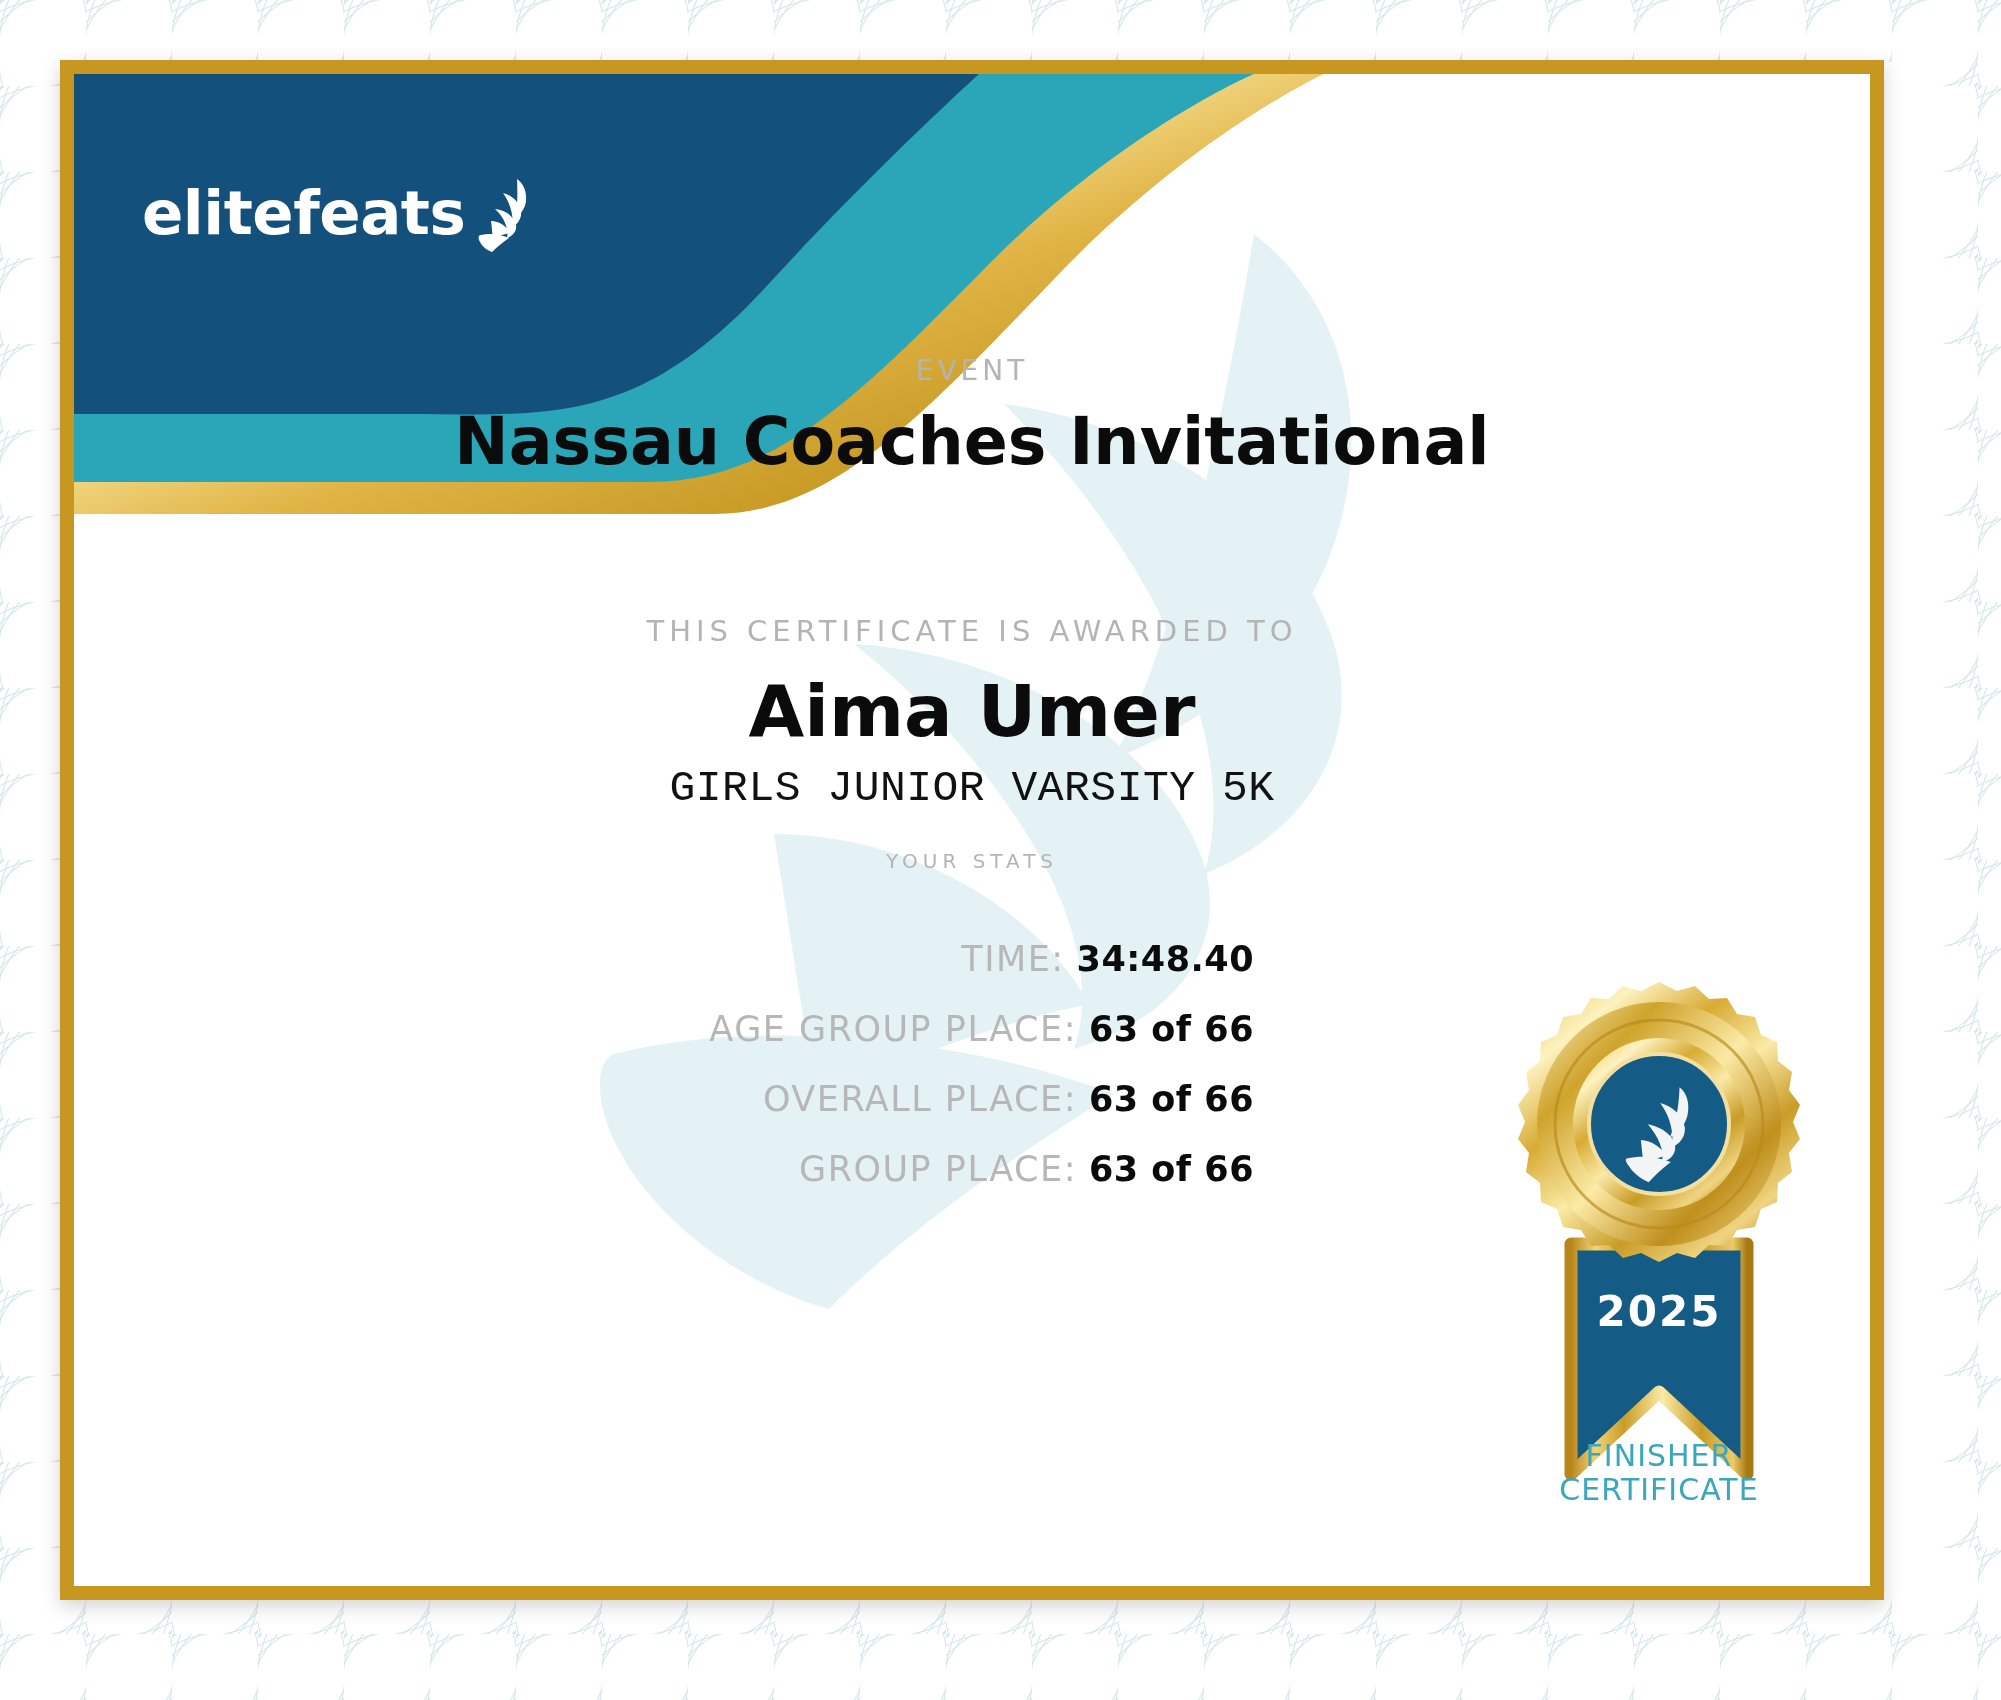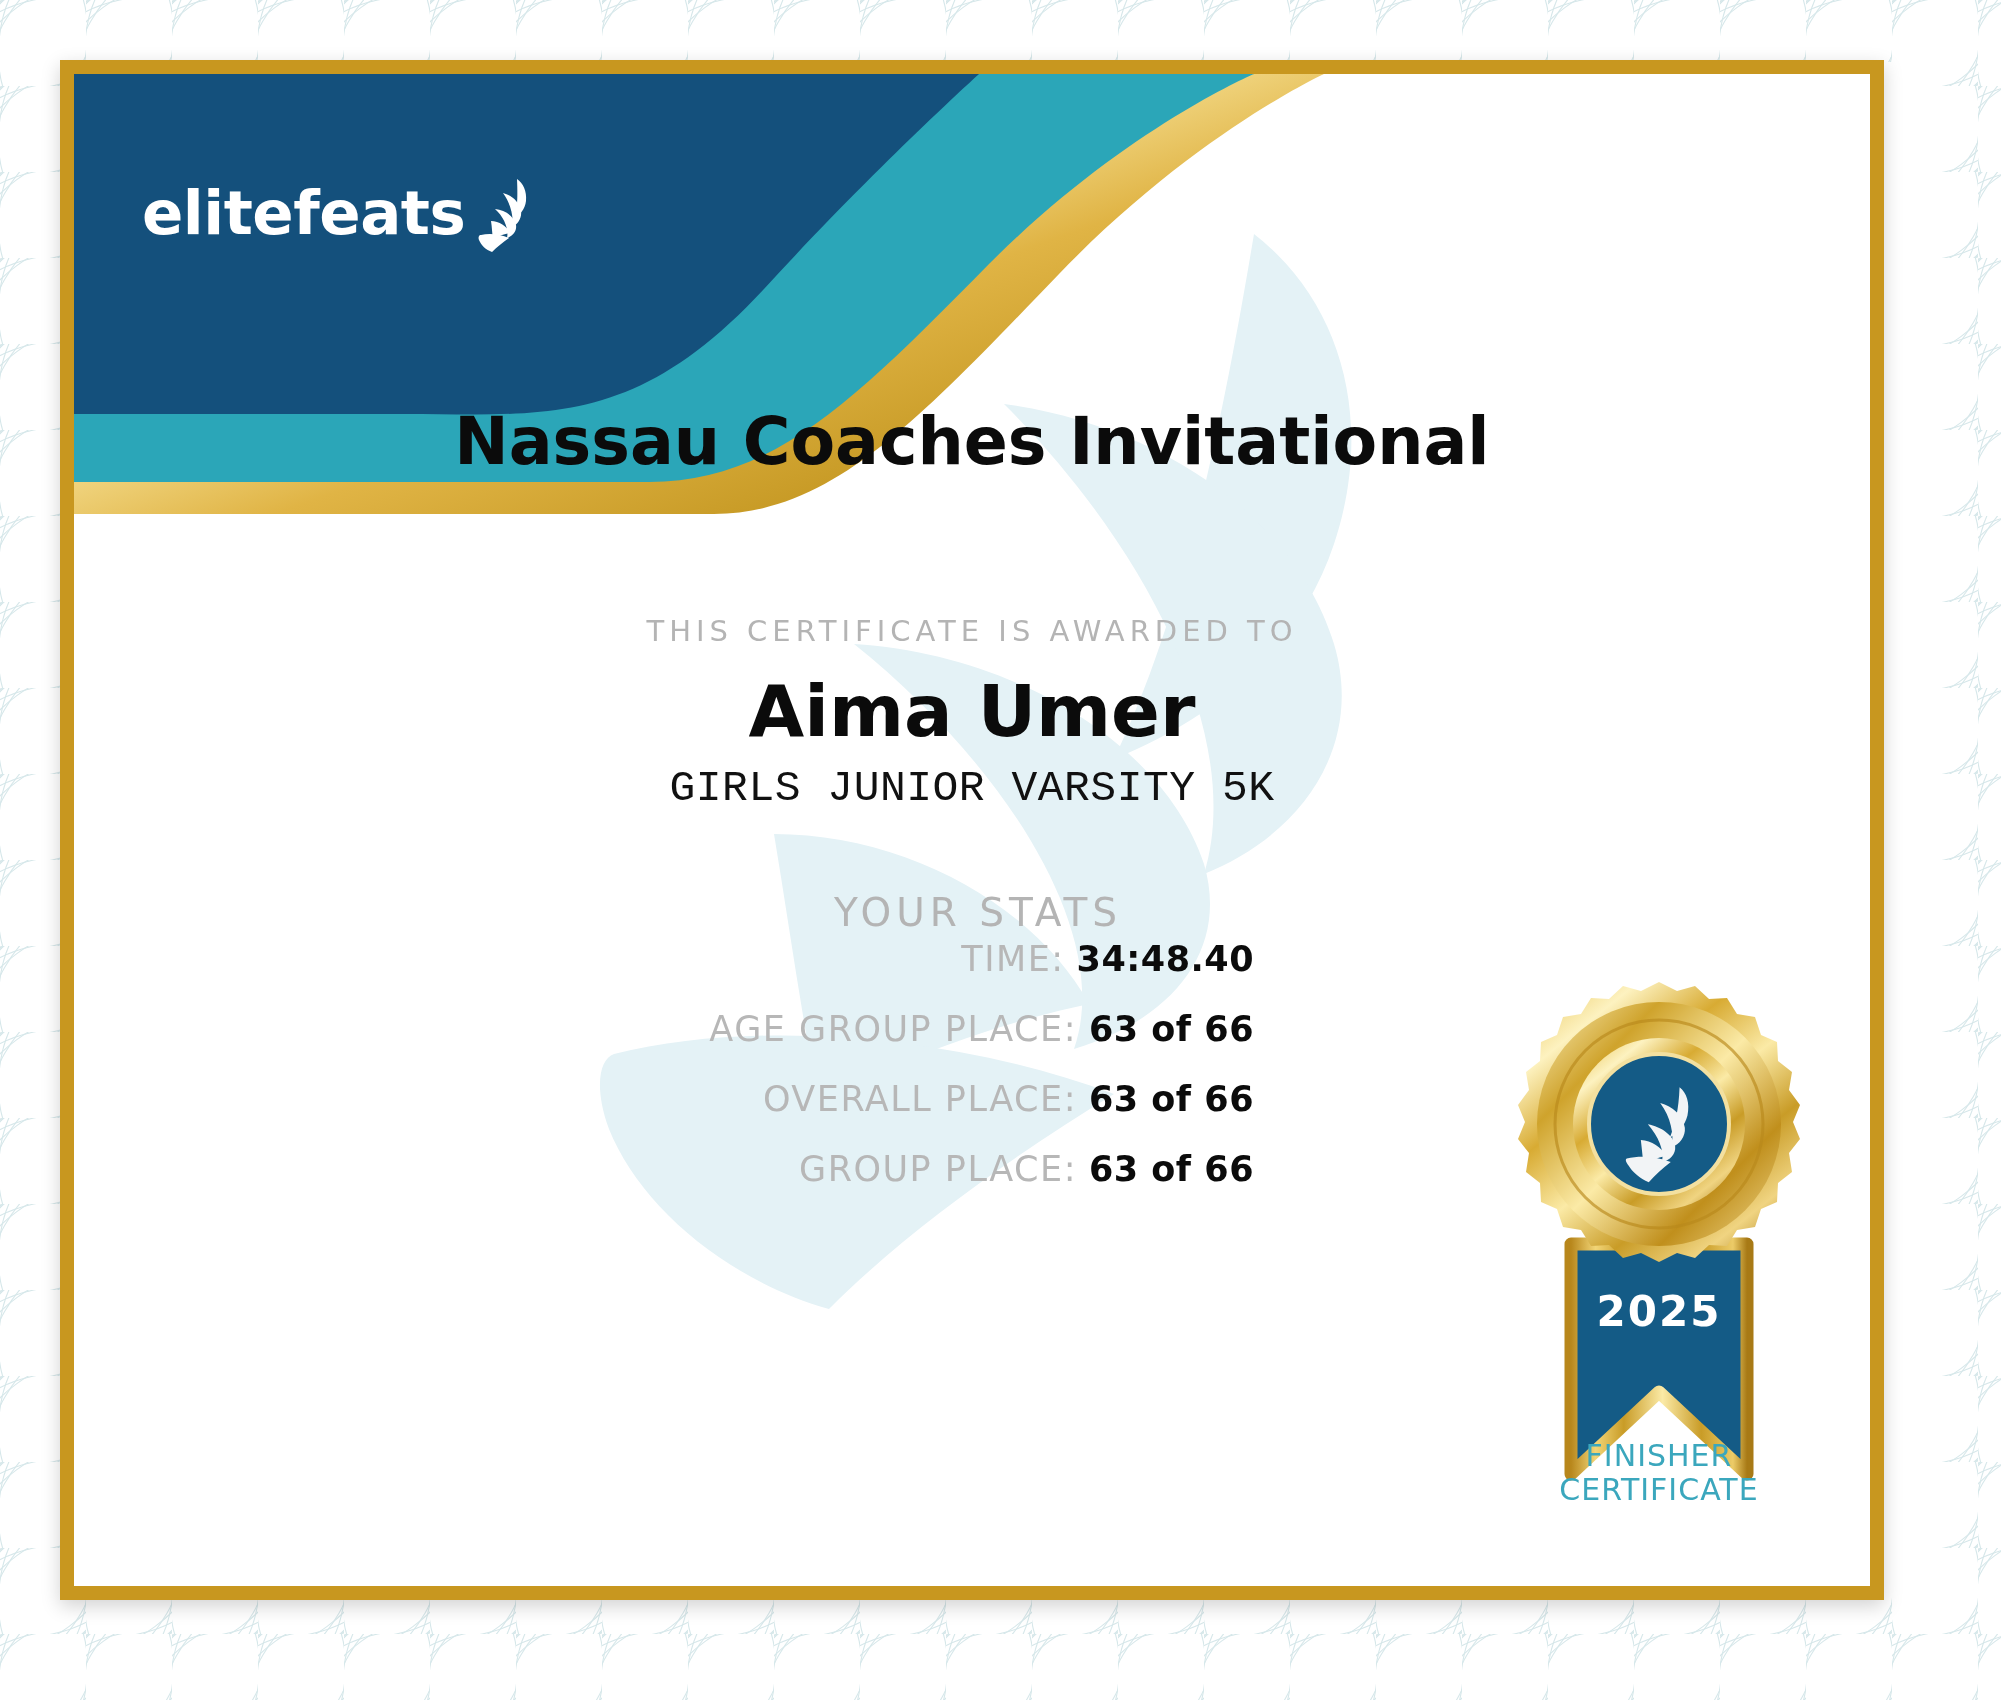--- a/index.html
+++ b/index.html
@@ -90,21 +90,21 @@
   #ev-name{top:330px;font-size:65px;letter-spacing:0px;}
 
   #aw-label{top:540px;letter-spacing:5px;font-size:29px;}
   #aw-name{top:595px;font-size:72px;}
   #aw-cat{
     top:690px;font-size:43px;color:#111;
     font-family:Liberation Mono, monospace;font-weight:normal;
     letter-spacing:0.5px;
   }
 
-  #stats-label{top:816px;letter-spacing:5px;font-size:39px;margin-left:6px;}
+  #stats-label{top:775px;letter-spacing:5px;font-size:20px;}
 
   #stats{
     position:absolute;
     top:865px;left:0;width:1180px;
     z-index:5;
   }
   .statrow{
     display:flex;justify-content:flex-end;align-items:baseline;
     gap:12px;
     padding-right:0px;
@@ -218,20 +218,21 @@
           <path d="M700 60 C790 130 820 250 780 370 C745 475 660 545 560 585 C620 460 660 300 700 60 Z"></path>
           <path d="M450 230 C600 250 740 340 780 470 C810 570 750 660 650 700 C690 570 600 380 450 230 Z"></path>
           <path d="M300 470 C460 480 610 570 650 690 C675 775 620 845 520 875 C560 760 450 590 300 470 Z"></path>
           <path d="M220 660 C350 660 480 730 535 830 C440 850 345 885 265 930 C248 845 235 750 220 660 Z"></path>
           <path d="M60 880 C200 845 400 860 560 920 C455 985 355 1055 275 1135 C170 1105 85 1030 55 955 C40 915 45 885 60 880 Z"></path>
         </g>
       </svg>
 
       <div id="content">
 
+        <div class="ctr label-soft" id="ev-label">EVENT</div>
         <div class="ctr bigblack" id="ev-name">Nassau Coaches Invitational</div>
 
         <div class="ctr label-soft" id="aw-label">THIS CERTIFICATE IS AWARDED TO</div>
         <div class="ctr bigblack" id="aw-name">Aima Umer</div>
         <div class="ctr" id="aw-cat">GIRLS JUNIOR VARSITY 5K</div>
 
         <div class="ctr label-soft" id="stats-label">YOUR STATS</div>
 
         <div id="stats">
           <div class="statrow">

